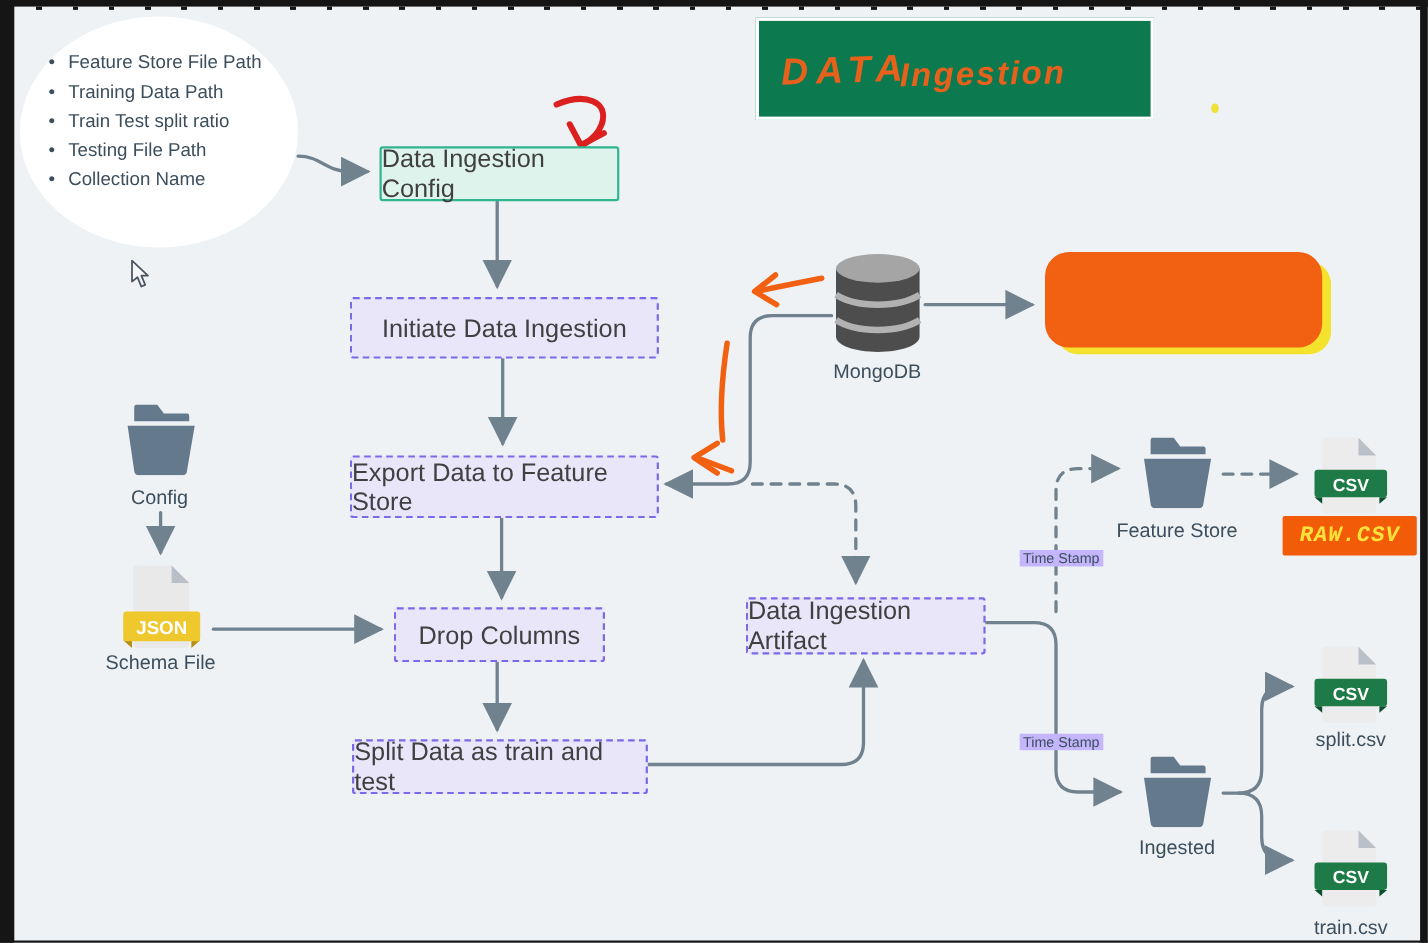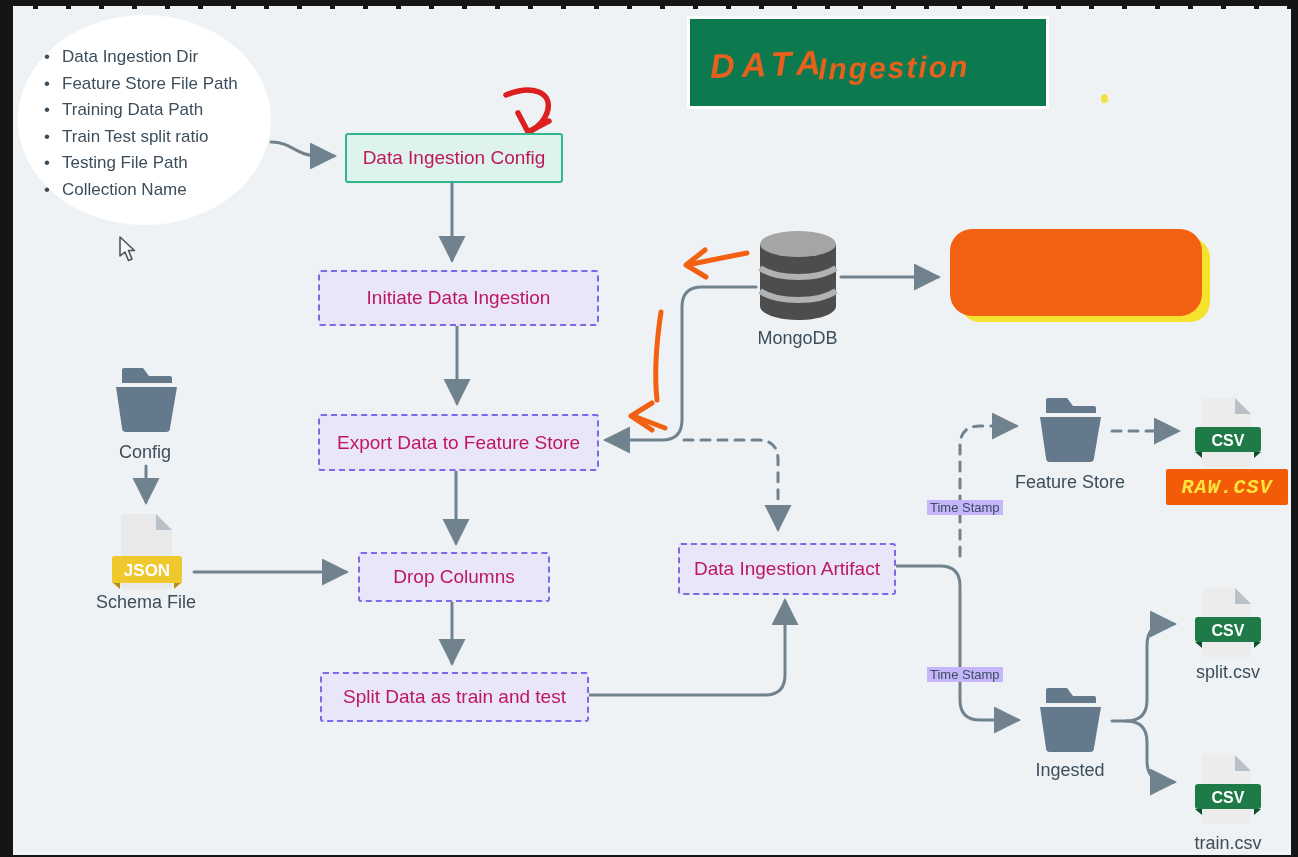--- a/index.html
+++ b/index.html
@@ -21,21 +21,21 @@
   .note-ellipse{
     left:18px;top:15px;width:253px;height:210px;background:#ffffff;
     border-radius:50%;z-index:2;
   }
   .note-list{left:44px;top:44px;z-index:3;font-size:17px;line-height:26.6px;}
   .note-list .row{white-space:nowrap;}
   .note-list .dot{display:inline-block;width:18px;color:#3c4e5c;}
   
   .node{
     display:flex;align-items:center;justify-content:center;
-    font-size:19px;color:#be185d;z-index:5;border-radius:3px;
+    font-size:23px;color:#404040;z-index:5;border-radius:3px;
   }
   .node-teal{background:#def3ec;border:2px solid #2fb68e;}
   .node-purple{background:#e9e6fa;border:2px dashed #7b69e6;}
   
   .title-box{
     left:687px;top:16px;width:356px;height:87px;background:#0c7a4e;
     border:3px solid #ffffff;z-index:5;overflow:visible;
   }
   .hand{font-style:italic;font-weight:bold;color:#e8611c;}
   .hand-data{left:20px;top:26px;font-size:34px;letter-spacing:7px;transform:rotate(-2deg);}
@@ -64,21 +64,20 @@
 </head>
 <body>
 
 <div class="abs bar top-bar" style="left:0;top:0;width:1298px;height:6px;"></div>
 <div class="abs bar" style="left:0;top:0;width:13px;height:857px;"></div>
 <div class="abs bar" style="left:1291px;top:0;width:7px;height:857px;"></div>
 <div class="abs bar" style="left:0;top:855px;width:1298px;height:2px;"></div>
 
 <div class="abs note-ellipse"></div>
 <div class="abs note-list">
-  <div class="row"><span class="dot">•</span><span>Data Ingestion Dir</span></div>
   <div class="row"><span class="dot">•</span><span>Feature Store File Path</span></div>
   <div class="row"><span class="dot">•</span><span>Training Data Path</span></div>
   <div class="row"><span class="dot">•</span><span>Train Test split ratio</span></div>
   <div class="row"><span class="dot">•</span><span>Testing File Path</span></div>
   <div class="row"><span class="dot">•</span><span>Collection Name</span></div>
 </div>
 
 <div class="abs title-box">
   <span class="abs hand hand-data">DATA</span>
   <span class="abs hand hand-ing">Ingestion</span>

